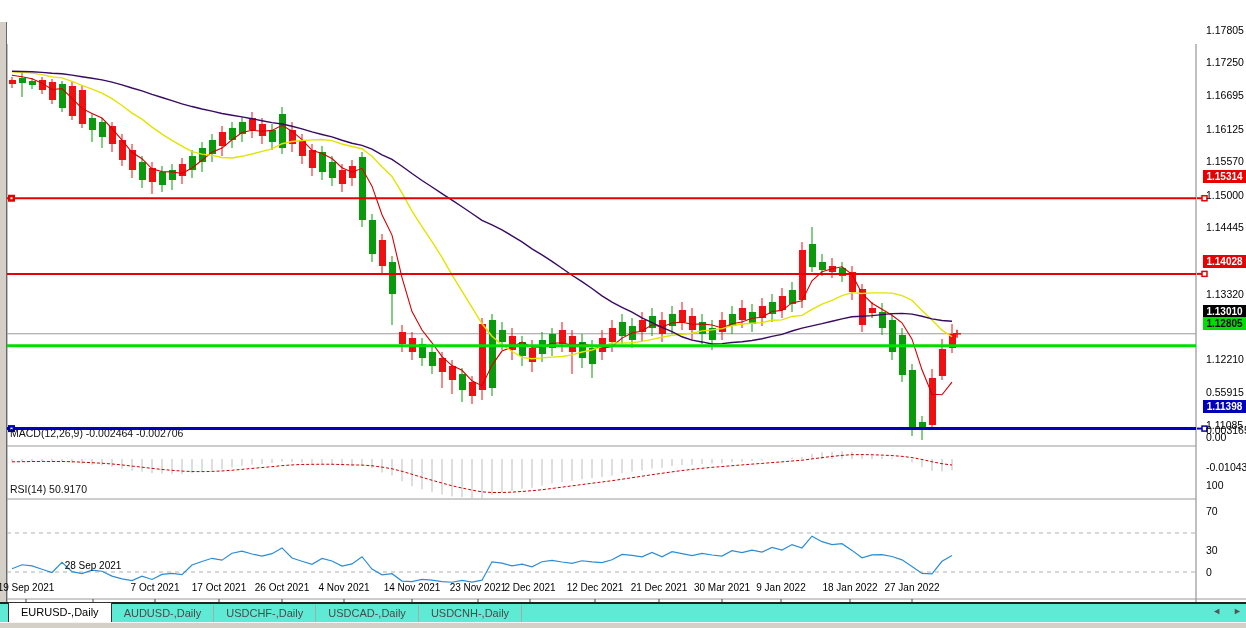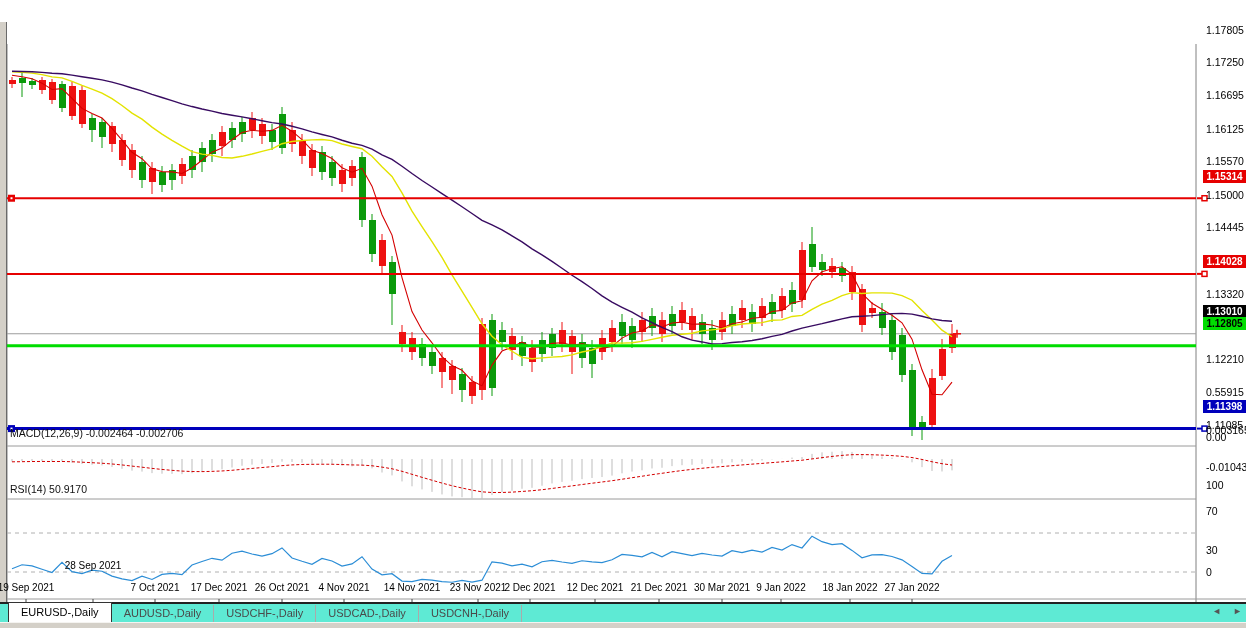--- a/index.html
+++ b/index.html
@@ -407,21 +407,21 @@
         <div class="axis-label" style="top: 402px;">0.003165</div>
         <div class="axis-label" style="top: 409px;">0.00</div>
         <div class="axis-label" style="top: 439px;">-0.010433</div>
         <div class="axis-label" style="top: 457px;">100</div>
         <div class="axis-label" style="top: 483px;">70</div>
         <div class="axis-label" style="top: 522px;">30</div>
         <div class="axis-label" style="top: 544px;">0</div>
         <div class="date-label" style="left: 26px; top: 560px;">19 Sep 2021</div>
         <div class="date-label" style="left: 93px; top: 538px;">28 Sep 2021</div>
         <div class="date-label" style="left: 155px; top: 560px;">7 Oct 2021</div>
-        <div class="date-label" style="left: 219px; top: 560px;">17 Dec 2021</div>
+        <div class="date-label" style="left: 219px; top: 560px;">17 Oct 2021</div>
         <div class="date-label" style="left: 282px; top: 560px;">26 Oct 2021</div>
         <div class="date-label" style="left: 344px; top: 560px;">4 Nov 2021</div>
         <div class="date-label" style="left: 412px; top: 560px;">14 Nov 2021</div>
         <div class="date-label" style="left: 478px; top: 560px;">23 Nov 2021</div>
         <div class="date-label" style="left: 530px; top: 560px;">2 Dec 2021</div>
         <div class="date-label" style="left: 595px; top: 560px;">12 Dec 2021</div>
         <div class="date-label" style="left: 659px; top: 560px;">21 Dec 2021</div>
         <div class="date-label" style="left: 722px; top: 560px;">30 Mar 2021</div>
         <div class="date-label" style="left: 781px; top: 560px;">9 Jan 2022</div>
         <div class="date-label" style="left: 850px; top: 560px;">18 Jan 2022</div>

